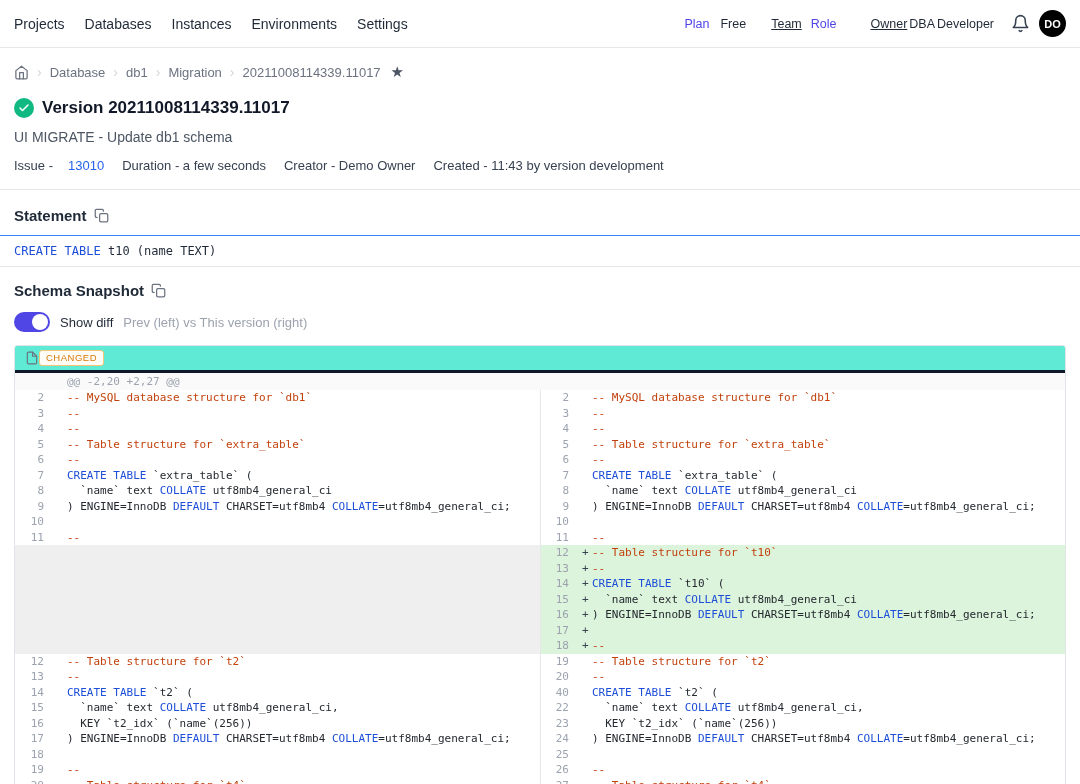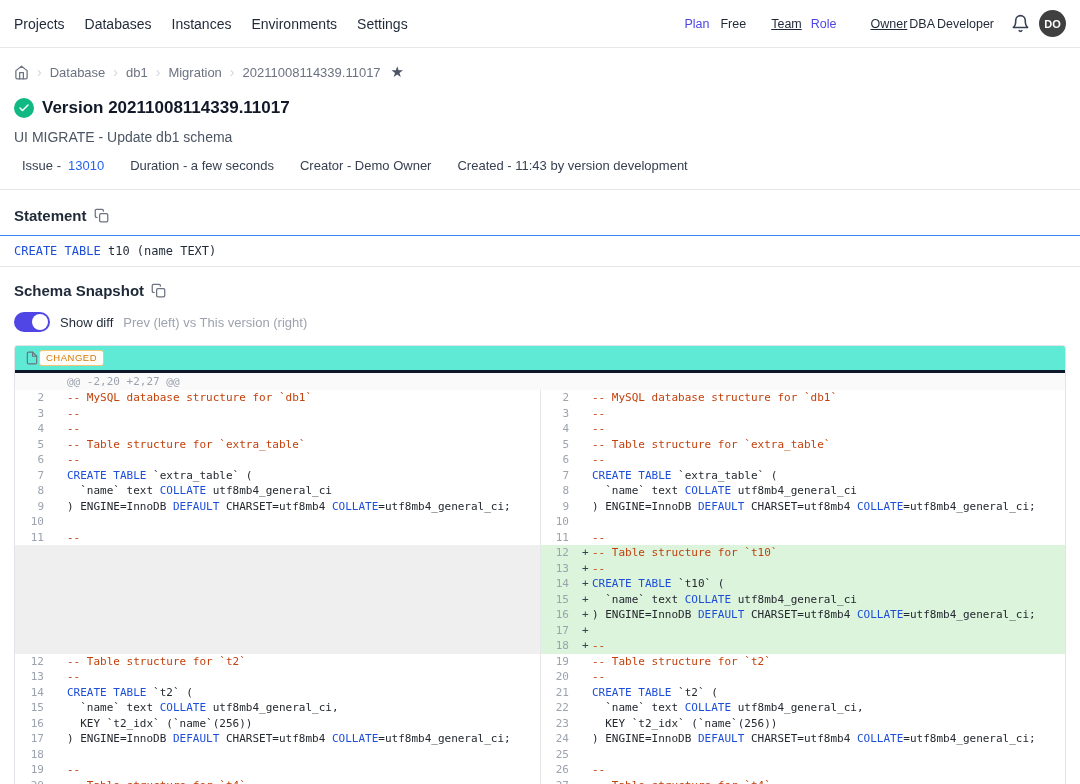--- a/index.html
+++ b/index.html
@@ -10,41 +10,41 @@
   .topnav { display:flex; align-items:center; height:48px; padding:0 14px;
     border-bottom:1px solid #e5e7eb; }
   .nav-left { display:flex; gap:20px; }
   .nav-item { font-size:14px; font-weight:500; color:#1f2937; cursor:pointer; }
   .nav-right { margin-left:auto; display:flex; align-items:center; gap:9px; font-size:12.5px;text-align:right; }
   .grp-label { color:#4f46e5; }
   .opt { color:#1f2937; margin-left:2px; }
   .opt.u { text-decoration:underline; cursor:pointer;margin-left:25px; }
   .bell { width:19px; height:19px; color:#374151; margin-left:8px; cursor:pointer; display:inline-flex; }
   .bell svg { width:19px; height:19px; }
-  .avatar { width:27px; height:27px; border-radius:50%; background:#404040; color:#fff;
+  .avatar { width:27px; height:27px; border-radius:50%; background:#000000; color:#fff;
     font-size:11px; font-weight:700; display:flex; align-items:center; justify-content:center; cursor:pointer; }
 
   
   .px { padding-left:14px; padding-right:14px; }
   .breadcrumb { display:flex; align-items:center; gap:8px; margin-top:15px; font-size:13px; color:#6b7280; }
   .bc-home { width:15px; height:15px; color:#6b7280; display:inline-flex; }
   .bc-home svg { width:15px; height:15px; }
   .bc-sep { color:#d1d5db; font-size:14px; }
   .bc-item { cursor:pointer; }
   .bc-star { color:#4b5563; font-size:15px; margin-left:2px; cursor:pointer; }
 
   
   .title-row { display:flex; align-items:center; gap:8px; margin-top:17px; }
   .check-circle { width:20px; height:20px; border-radius:50%; background:#10b981;
     display:flex; align-items:center; justify-content:center; }
   .check-circle svg { width:12px; height:12px; }
   .page-title { font-size:17px; font-weight:700; color:#111827; }
   .subtitle { margin-top:11px; font-size:14px; color:#4b5563; }
   .meta-row { display:flex; align-items:center; gap:18px; margin-top:13px; font-size:13px; color:#374151; }
-  .meta-item { display:flex; gap:7px;margin-left:8px; }
+  .meta-item { display:flex; gap:15px; }
   .link { color:#2563eb; cursor:pointer; }
 
   .divider { border-top:1px solid #e5e7eb; margin-top:16px; }
 
   
   .sec-head { display:flex; align-items:center; gap:7px; margin-top:17px; }
   .sec-title { font-size:15px; font-weight:700; color:#1f2937; }
   .copy-icon { width:15px; height:15px; color:#6b7280; display:inline-flex; cursor:pointer; }
   .copy-icon svg { width:15px; height:15px; }
   .stmt-block { margin-top:11px; border-top:1px solid #3b82f6; border-bottom:1px solid #e5e7eb;
@@ -294,21 +294,21 @@
       </div>
       <div class="drow">
         <div class="ln">13</div>
         <div class="codec"><span class="cm">--</span></div>
         <div class="ln rsep">20</div>
         <div class="codec"><span class="cm">--</span></div>
       </div>
       <div class="drow">
         <div class="ln">14</div>
         <div class="codec"><span class="kw">CREATE TABLE</span><span> `t2` (</span></div>
-        <div class="ln rsep">21</div>
+        <div class="ln rsep">40</div>
         <div class="codec"><span class="kw">CREATE TABLE</span><span> `t2` (</span></div>
       </div>
       <div class="drow">
         <div class="ln">15</div>
         <div class="codec"><span>  `name` text </span><span class="kw">COLLATE</span><span> utf8mb4_general_ci,</span></div>
         <div class="ln rsep">22</div>
         <div class="codec"><span>  `name` text </span><span class="kw">COLLATE</span><span> utf8mb4_general_ci,</span></div>
       </div>
       <div class="drow">
         <div class="ln">16</div>

